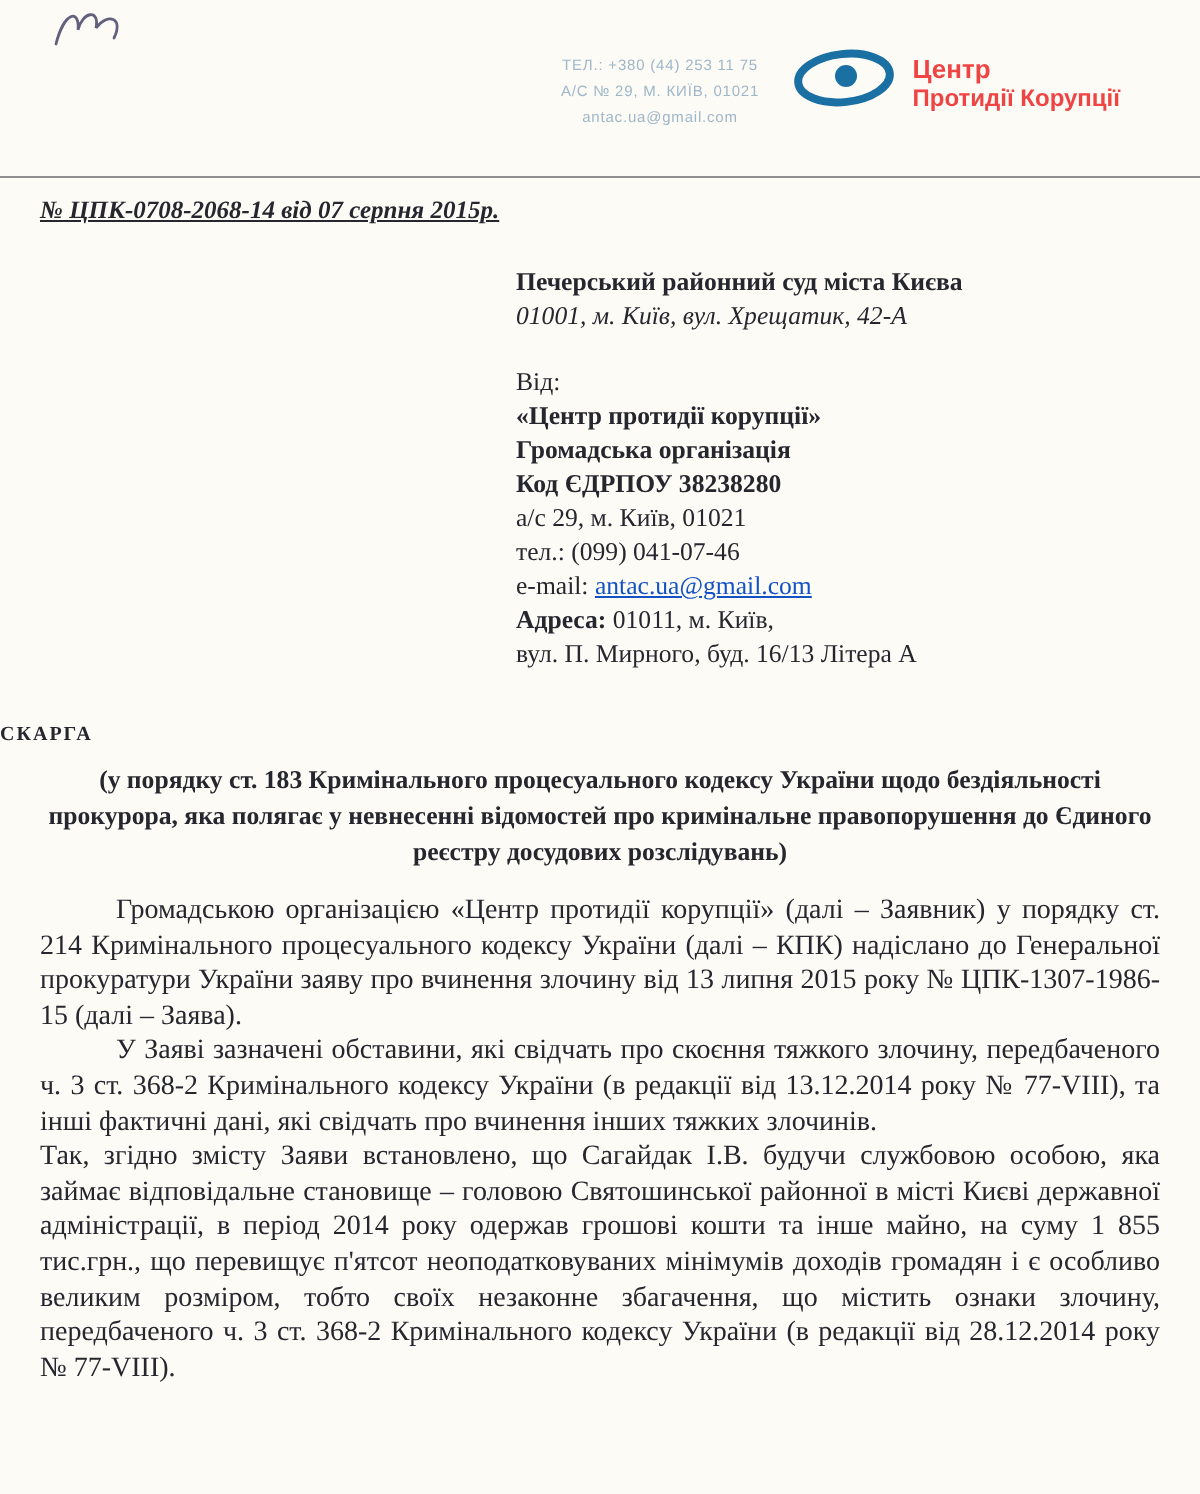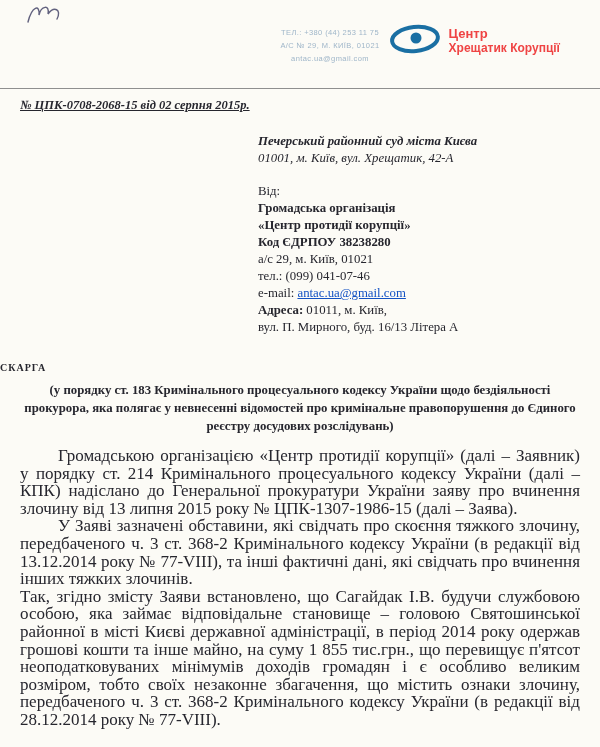--- a/index.html
+++ b/index.html
@@ -30,36 +30,36 @@
   .logo-text .l1{font-size:13px;}
   .logo-text .l2{font-size:12px;}
   
   .ref{
     margin:9px 20px 0 20px;
     font-size:12.5px;font-weight:bold;font-style:italic;
     text-decoration:underline;
   }
   
   .addr-block{margin:20px 20px 0 258px;font-size:12.8px;line-height:17px;}
-  .addr-block .court{font-weight:bold;font-style:italic;}
+  .addr-block .court{font-weight:bold;}
   .addr-block .court-addr{font-style:italic;}
   .from-block{margin:16px 20px 0 258px;font-size:12.8px;line-height:17px;}
   .from-block .b{font-weight:bold;}
   a.mail{color:#1352c4;text-decoration:underline;cursor:pointer;}
   
   .title{
     margin-top:26px;text-align:left;
     font-size:10px;font-weight:bold;letter-spacing:1px;
   }
   .subtitle{
     margin:8px 18px 0 18px;text-align:center;
     font-size:12.8px;font-weight:bold;line-height:18px;
   }
   
-  .body{margin:12px 20px 0 20px;font-size:17px;line-height:17.6px;text-align:justify;}
+  .body{margin:12px 20px 0 20px;font-size:14px;line-height:17.6px;text-align:justify;}
   .body p{margin:0;}
   .body p.indent{text-indent:38px;}
 </style>
 </head>
 <body>
 
 <div class="page">
 
   <div class="header">
     <span class="scan-mark">
@@ -76,36 +76,36 @@
 
     <div class="logo">
       <span>
         <svg width="52" height="34" viewBox="0 0 52 34">
           <ellipse cx="26" cy="17" rx="23" ry="12" fill="none" stroke="#1a6fa3" stroke-width="4" transform="rotate(-6 26 17)"></ellipse>
           <circle cx="27" cy="16" r="5.5" fill="#1a6fa3"></circle>
         </svg>
       </span>
       <span class="logo-text">
         <div class="l1">Центр</div>
-        <div class="l2">Хрещатик Корупції</div>
+        <div class="l2">Протидії Корупції</div>
       </span>
     </div>
   </div>
 
-  <div class="ref">№ ЦПК-0708-2068-15 від 02 серпня 2015р.</div>
+  <div class="ref">№ ЦПК-0708-2068-14 від 07 серпня 2015р.</div>
 
   <div class="addr-block">
     <div class="court">Печерський районний суд міста Києва</div>
     <div class="court-addr">01001, м. Київ, вул. Хрещатик, 42-А</div>
   </div>
 
   <div class="from-block">
     <div>Від:</div>
+    <div class="b">«Центр протидії корупції»</div>
     <div class="b">Громадська організація</div>
-    <div class="b">«Центр протидії корупції»</div>
     <div class="b">Код ЄДРПОУ 38238280</div>
     <div>а/с 29, м. Київ, 01021</div>
     <div>тел.: (099) 041-07-46</div>
     <div>
       <span>e-mail: </span><a class="mail">antac.ua@gmail.com</a>
     </div>
     <div>
       <span class="b">Адреса:</span><span> 01011, м. Київ,</span>
     </div>
     <div>вул. П. Мирного, буд. 16/13 Літера А</div>

